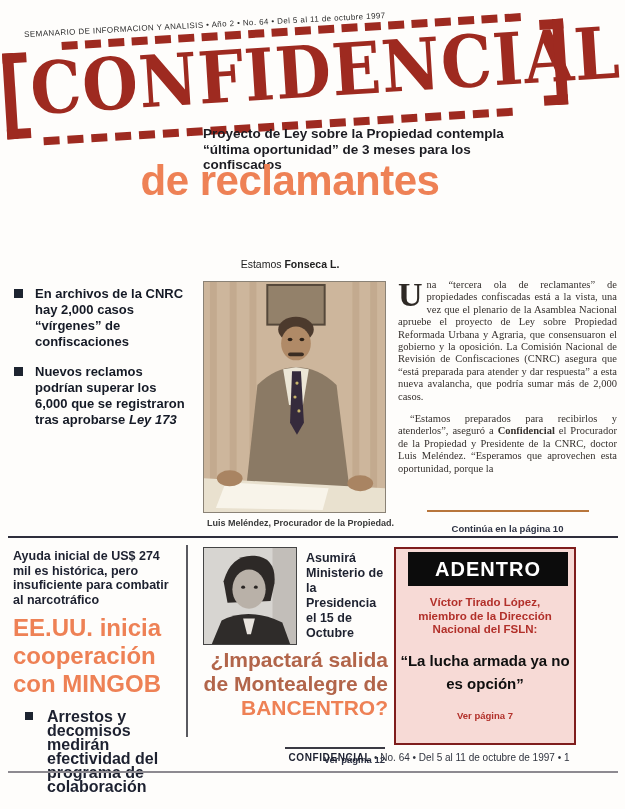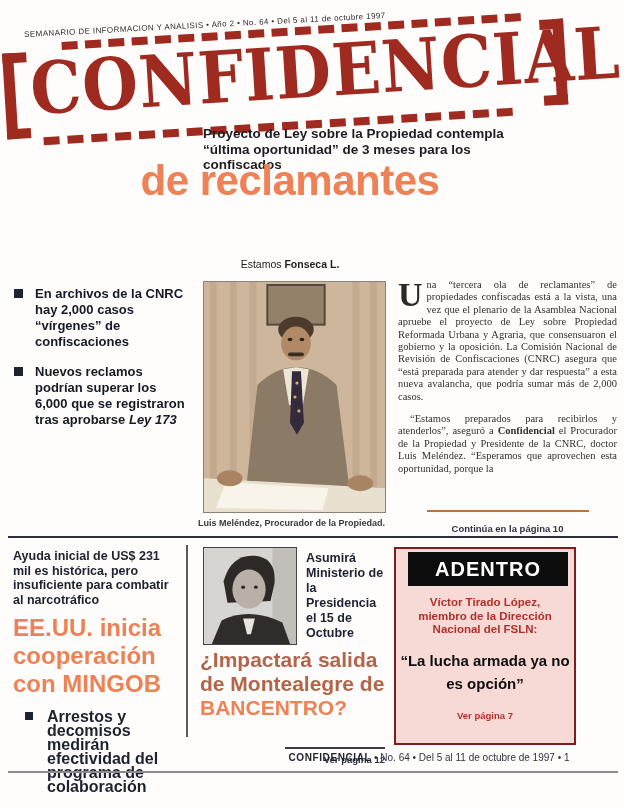--- a/index.html
+++ b/index.html
@@ -64,21 +64,21 @@
   }
   .bullets li .sq{
     position:absolute;left:0;top:3px;width:9px;height:9px;background:#1d2430;
   }
   .photo-main{
     position:absolute;left:203px;top:281px;width:183px;height:232px;
     border:1px solid #8a8276;background:#cdb69c;
   }
   .photo-main svg{display:block;width:100%;height:100%;}
   .caption-main{
-    position:absolute;left:198px;top:518px;width:200px;
+    position:absolute;left:207px;top:518px;width:200px;
     font-weight:bold;font-size:9px;color:#3a3a3a;
   }
   .body-col{
     position:absolute;left:398px;top:279px;width:219px;
     font-family:"Liberation Serif",serif;font-size:10.5px;line-height:12.4px;
     text-align:justify;color:#35302d;
   }
   .dropcap{
     float:left;font-family:"Liberation Serif",serif;font-weight:bold;
     font-size:34px;line-height:28px;padding:2px 4px 0 0;color:#2e2925;
@@ -109,21 +109,21 @@
     position:absolute;left:203px;top:547px;width:94px;height:98px;
     border:1px solid #444;background:#d6d4d0;
   }
   .bm-photo svg{display:block;width:100%;height:100%;}
   .bm-side{
     position:absolute;left:306px;top:551px;width:80px;
     font-weight:bold;font-size:12.5px;line-height:15px;color:#1e2230;
   }
   .bm-head{
     position:absolute;left:200px;top:648px;width:188px;
-    font-weight:bold;font-size:21px;line-height:24px;color:var(--brown);
+    font-weight:bold;font-size:21px;line-height:24px;color:var(--brown);text-align:right;
   }
   .bm-head .accent{color:var(--accent);}
   .bm-ver{position:absolute;left:265px;top:722px;width:120px;}
   
   .adentro{
     position:absolute;left:394px;top:547px;width:182px;height:198px;
     background:var(--adentro-bg);border:2px solid #7f1d1d;padding-top:3px;
   }
   .adentro .bar{
     margin:0 6px 0 12px;height:34px;background:#0c0c0c;color:#fff;
@@ -224,21 +224,21 @@
   </div>
 
   <div class="continua">
     <span class="rule"></span><br>
     <span class="txt">Continúa en la página 10</span>
   </div>
 
   <div class="mid-divider"></div>
 
   <div class="bl">
-    <div class="kick">Ayuda inicial de US$ 231 mil es histórica, pero insuficiente para combatir al narcotráfico</div>
+    <div class="kick">Ayuda inicial de US$ 274 mil es histórica, pero insuficiente para combatir al narcotráfico</div>
     <div class="head">EE.UU. inicia cooperación con MINGOB</div>
     <div class="bullet">
       <span class="sq"></span>
       <span>Arrestos y decomisos medirán efectividad del programa de colaboración</span>
     </div>
     <div class="ver-block">
       <span class="rule"></span>
       <span class="txt">Ver página 16</span>
     </div>
   </div>

